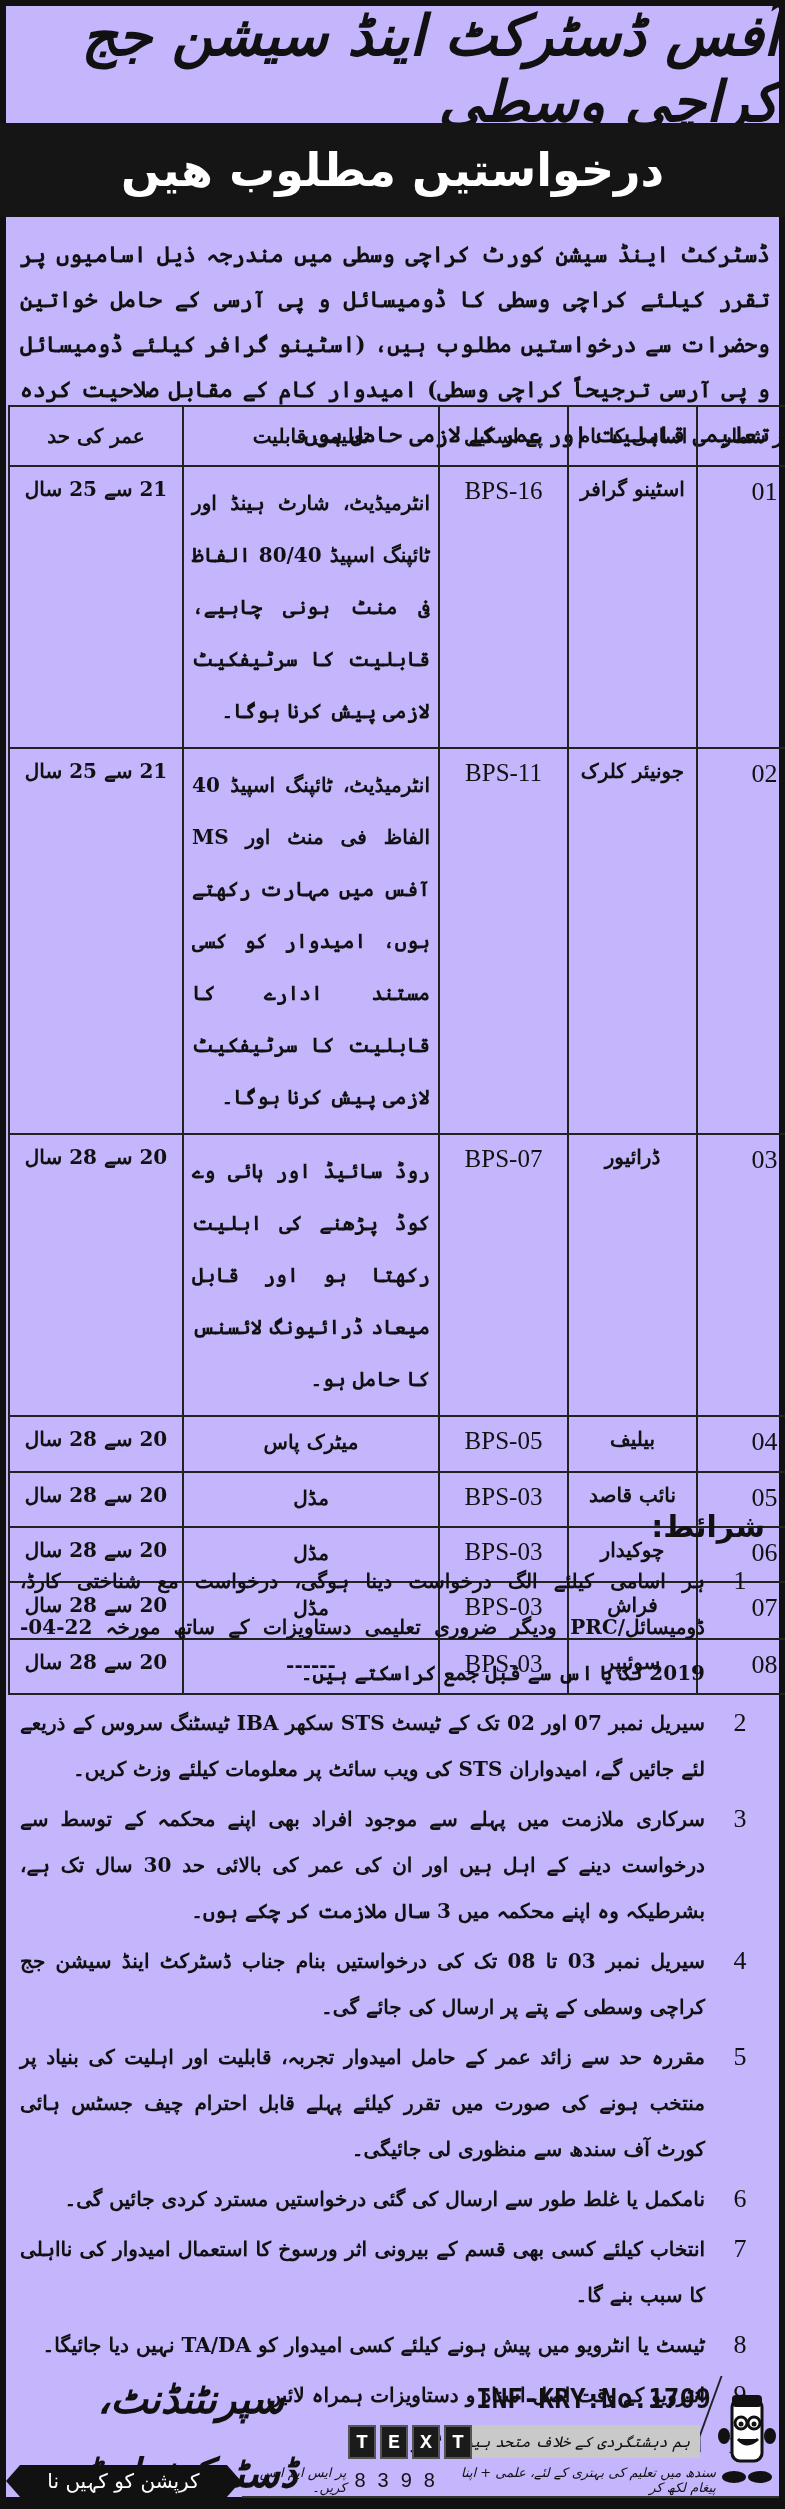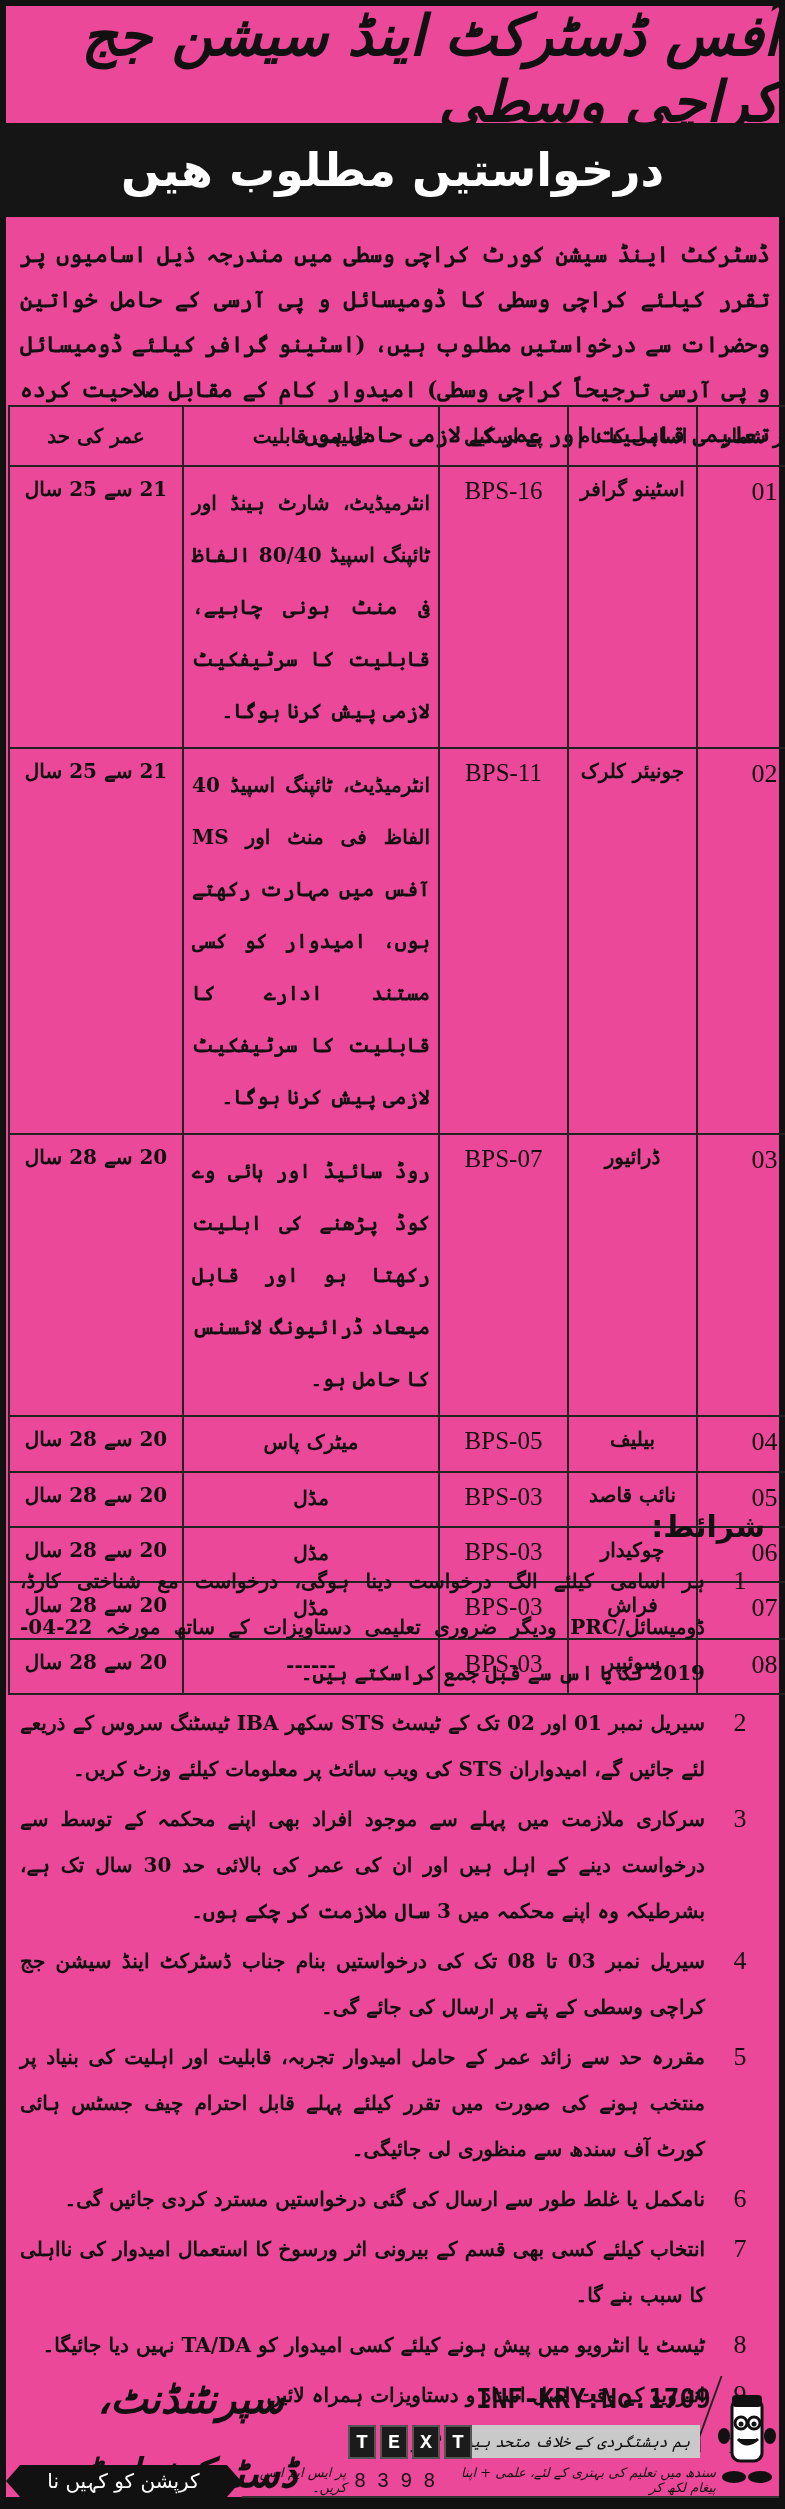--- a/index.html
+++ b/index.html
@@ -2,21 +2,21 @@
 <html><head>
 <meta charset="utf-8">
 <style>
   html, body { margin: 0; padding: 0; }
   body {
     width: 785px; height: 2509px; background: #111; overflow: hidden;
     font-family: "DejaVu Sans", sans-serif; color: #111;
   }
   .page {
     position: absolute; left: 6px; top: 6px; width: 773px; height: 2491px;
-    background: #ec4899;
+    background: #c4b5fd;
   }
   .title-box {
     position: absolute; left: 0; top: 0; width: 773px; height: 124px;
     display: flex; align-items: center; justify-content: center;
     direction: rtl; font-family: "DejaVu Serif", serif; font-size: 56px;
     font-weight: bold; font-style: italic; color: #111;
   }
   .banner {
     position: absolute; left: -6px; top: 108px; width: 785px; height: 94px;
     background: #151515; color: #fff; display: flex; align-items: center;
@@ -191,21 +191,21 @@
 
   <div class="conditions-title">شرائط:</div>
 
   <div class="conditions">
     <div class="cond">
       <span class="cond-num">1</span>
       <span class="cond-text">ہر اسامی کیلئے الگ درخواست دینا ہوگی، درخواست مع شناختی کارڈ، ڈومیسائل/PRC ودیگر ضروری تعلیمی دستاویزات کے ساتھ مورخہ 22-04-2019 تک یا اس سے قبل جمع کراسکتے ہیں۔</span>
     </div>
     <div class="cond">
       <span class="cond-num">2</span>
-      <span class="cond-text">سیریل نمبر 01 اور 02 تک کے ٹیسٹ STS سکھر IBA ٹیسٹنگ سروس کے ذریعے لئے جائیں گے، امیدواران STS کی ویب سائٹ پر معلومات کیلئے وزٹ کریں۔</span>
+      <span class="cond-text">سیریل نمبر 07 اور 02 تک کے ٹیسٹ STS سکھر IBA ٹیسٹنگ سروس کے ذریعے لئے جائیں گے، امیدواران STS کی ویب سائٹ پر معلومات کیلئے وزٹ کریں۔</span>
     </div>
     <div class="cond">
       <span class="cond-num">3</span>
       <span class="cond-text">سرکاری ملازمت میں پہلے سے موجود افراد بھی اپنے محکمہ کے توسط سے درخواست دینے کے اہل ہیں اور ان کی عمر کی بالائی حد 30 سال تک ہے، بشرطیکہ وہ اپنے محکمہ میں 3 سال ملازمت کر چکے ہوں۔</span>
     </div>
     <div class="cond">
       <span class="cond-num">4</span>
       <span class="cond-text">سیریل نمبر 03 تا 08 تک کی درخواستیں بنام جناب ڈسٹرکٹ اینڈ سیشن جج کراچی وسطی کے پتے پر ارسال کی جائے گی۔</span>
     </div>
     <div class="cond">

